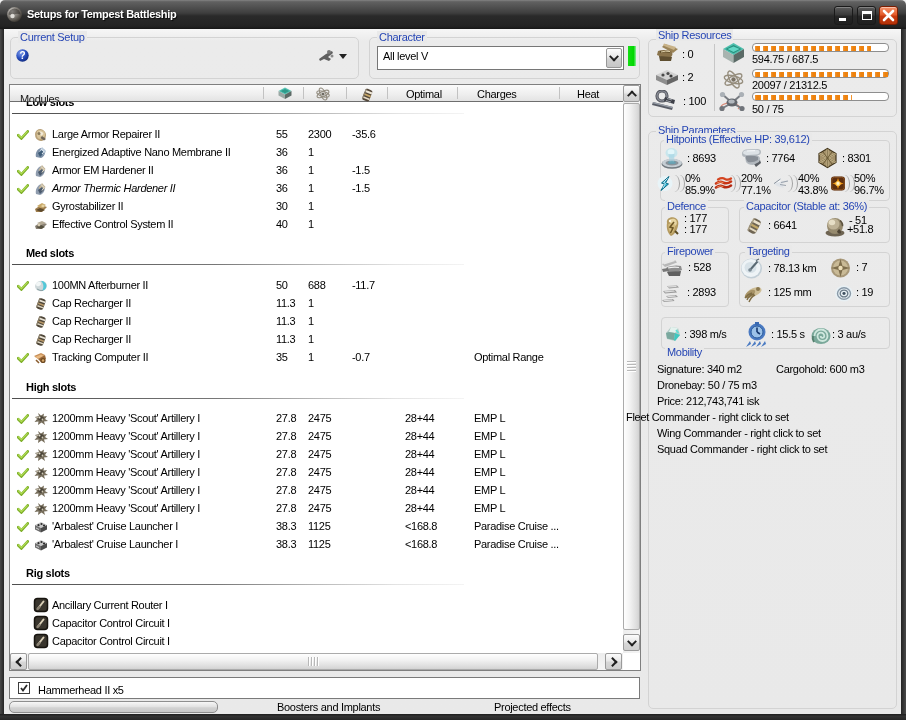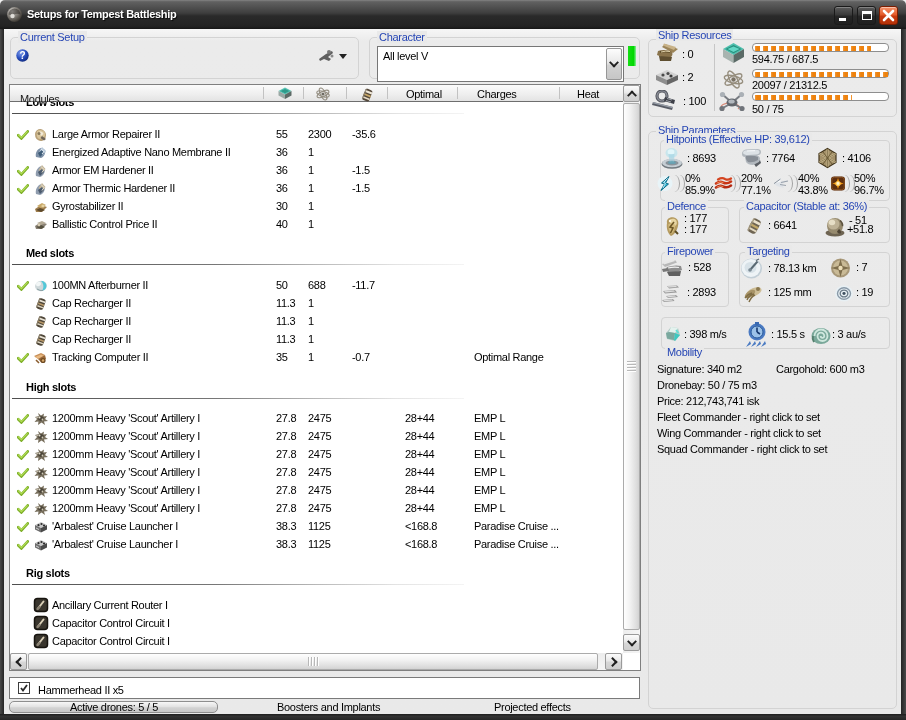--- a/index.html
+++ b/index.html
@@ -418,21 +418,21 @@
     <g fill="#6a6a6a">
       <path d="M3 12 L10 7 L16 4 L17 6 L12 10 L15 12 L13 14 L8 12 L4 14 Z" fill="#5f5f5f"></path>
       <circle cx="13" cy="5" r="2" fill="#787878"></circle>
       <circle cx="16" cy="9" r="1.5" fill="#8a8a8a"></circle>
     </g>
   </svg>
   <div class="abs" style="left:339px; top:54px; width:0; height:0; border-left:4px solid transparent; border-right:4px solid transparent; border-top:5px solid #222;"></div>
 
   <div class="gbox" style="left:369px; top:37px; width:271px; height:42px;"></div>
   <div class="glabel" style="left:377px; top:31px;">Character</div>
-  <div class="combo" style="left:377px; top:46px; width:247px; height:36px;">
+  <div class="combo" style="left:377px; top:46px; width:247px; height:24px;">
     <div class="t" style="left:5px; top:3px;">All level V</div>
     <div class="combo-btn">
         <div class="chev-d"></div>
       </div>
   </div>
   <div class="abs" style="left:628px; top:46px; width:8px; height:20px; background:linear-gradient(90deg,#16dd16,#00d800 70%,#8aef9a);"></div>
 
   <div id="list"></div>
   <div id="lheader"></div>
   <div class="t" style="left:20px; top:93px; color:#1a1a1a;">Modules</div>
@@ -488,34 +488,34 @@
     <div class="rt" style="left:42px; top:62px;">Armor EM Hardener II</div>
     <div class="rt" style="left:266px; top:62px;">36</div>
     <div class="rt" style="left:298px; top:62px;">1</div>
     <div class="rt" style="left:342px; top:62px;">-1.5</div>
     <svg class="abs" style="left:7px; top:82px;" width="12" height="10">
         <use href="#ic-check"></use>
       </svg>
     <svg class="abs" style="left:23px; top:78.5px;" width="16" height="16">
         <use href="#ic-hard"></use>
       </svg>
-    <div class="rt" style="left:42px; top:80px;">Armor Thermic Hardener II</div>
+    <div class="rt" style="left:42px; top:80px;font-style:italic;">Armor Thermic Hardener II</div>
     <div class="rt" style="left:266px; top:80px;">36</div>
     <div class="rt" style="left:298px; top:80px;">1</div>
     <div class="rt" style="left:342px; top:80px;">-1.5</div>
     <svg class="abs" style="left:23px; top:96.5px;" width="16" height="16">
         <use href="#ic-gyro"></use>
       </svg>
     <div class="rt" style="left:42px; top:98px;">Gyrostabilizer II</div>
     <div class="rt" style="left:266px; top:98px;">30</div>
     <div class="rt" style="left:298px; top:98px;">1</div>
     <svg class="abs" style="left:23px; top:114.5px;" width="16" height="16">
         <use href="#ic-bcs"></use>
       </svg>
-    <div class="rt" style="left:42px; top:116px;">Ballistic Control Price II</div>
+    <div class="rt" style="left:42px; top:116px;">Effective Control System II</div>
     <div class="rt" style="left:266px; top:116px;">40</div>
     <div class="rt" style="left:298px; top:116px;">1</div>
     <svg class="abs" style="left:7px; top:179px;" width="12" height="10">
         <use href="#ic-check"></use>
       </svg>
     <svg class="abs" style="left:23px; top:175.5px;" width="16" height="16">
         <use href="#ic-ab"></use>
       </svg>
     <div class="rt" style="left:42px; top:177px;">100MN Afterburner II</div>
     <div class="rt" style="left:266px; top:177px;">50</div>
@@ -724,21 +724,21 @@
       <use href="#ic-shield"></use>
     </svg>
   <div class="t" style="left:687px; top:152px;">: 8693</div>
   <svg class="abs" style="left:740px; top:146px;" width="24" height="23">
       <use href="#ic-armor"></use>
     </svg>
   <div class="t" style="left:766px; top:152px;">: 7764</div>
   <svg class="abs" style="left:817px; top:147px;" width="21" height="22">
       <use href="#ic-hull"></use>
     </svg>
-  <div class="t" style="left:842px; top:152px;">: 4106</div>
+  <div class="t" style="left:842px; top:152px;">: 8301</div>
   <svg class="abs" style="left:657px; top:175px;" width="16" height="17">
       <use href="#ic-em"></use>
     </svg>
   <div class="rr" style="left:675px; top:175px;"></div>
   <div class="t" style="left:685px; top:172px;">0%</div>
   <div class="t" style="left:685px; top:183.5px;">85.9%</div>
   <svg class="abs" style="left:714px; top:176px;" width="19" height="15">
       <use href="#ic-th"></use>
     </svg>
   <div class="rr" style="left:731px; top:175px;"></div>
@@ -819,33 +819,32 @@
   <div class="t" style="left:771px; top:328px;">: 15.5 s</div>
   <svg class="abs" style="left:810px; top:323px;" width="22" height="23">
       <use href="#ic-snail"></use>
     </svg>
   <div class="t" style="left:832px; top:328px;">: 3 au/s</div>
 
   <div class="t" style="left:657px; top:362.5px;">Signature: 340 m2</div>
   <div class="t" style="left:776px; top:362.5px;">Cargohold: 600 m3</div>
   <div class="t" style="left:657px; top:378.5px;">Dronebay: 50 / 75 m3</div>
   <div class="t" style="left:657px; top:394.5px;">Price: 212,743,741 isk</div>
-  <div class="t" style="left:657px; top:410.5px;text-align:center;">Fleet Commander - right click to set</div>
+  <div class="t" style="left:626px; top:410.5px;text-align:center;">Fleet Commander - right click to set</div>
   <div class="t" style="left:657px; top:426.5px;">Wing Commander - right click to set</div>
   <div class="t" style="left:657px; top:442.5px;">Squad Commander - right click to set</div>
 
   <div class="abs" style="left:9px; top:677px; width:631px; height:22px; border:1px solid #7a7a7a; background:#fff;"></div>
   <div class="abs" style="left:18px; top:682px; width:12px; height:12px; border:1px solid #3c3c3c; background:#fff;">
     <svg class="abs" width="10" height="10" style="left:0; top:0;" viewBox="0 0 10 10">
       <path d="M2 5 L4 7.5 L8 2" fill="none" stroke="#2a2a2a" stroke-width="1.8"></path>
       </svg>
   </div>
   <div class="t" style="left:38px; top:684px;">Hammerhead II x5</div>
   <div class="abs" style="left:9px; top:701px; width:209px; height:12px; border:1px solid #8e8e8e; border-radius:5px;
     background:linear-gradient(#f7f7f7,#e3e3e3 45%,#d2d2d2 58%,#c8c8c8);"></div>
-  <div class="t" style="left:0; top:701px; width:228px; text-align:center;">Active drones: 5 / 5</div>
   <div class="t" style="left:277px; top:701px;">Boosters and Implants</div>
   <div class="t" style="left:494px; top:701px;">Projected effects</div>
 
   <div class="wborder" id="bL"></div>
   <div class="wborder" id="bR"></div>
   <div class="wborder" id="bB"></div>
 </div>
 
 </body></html>

